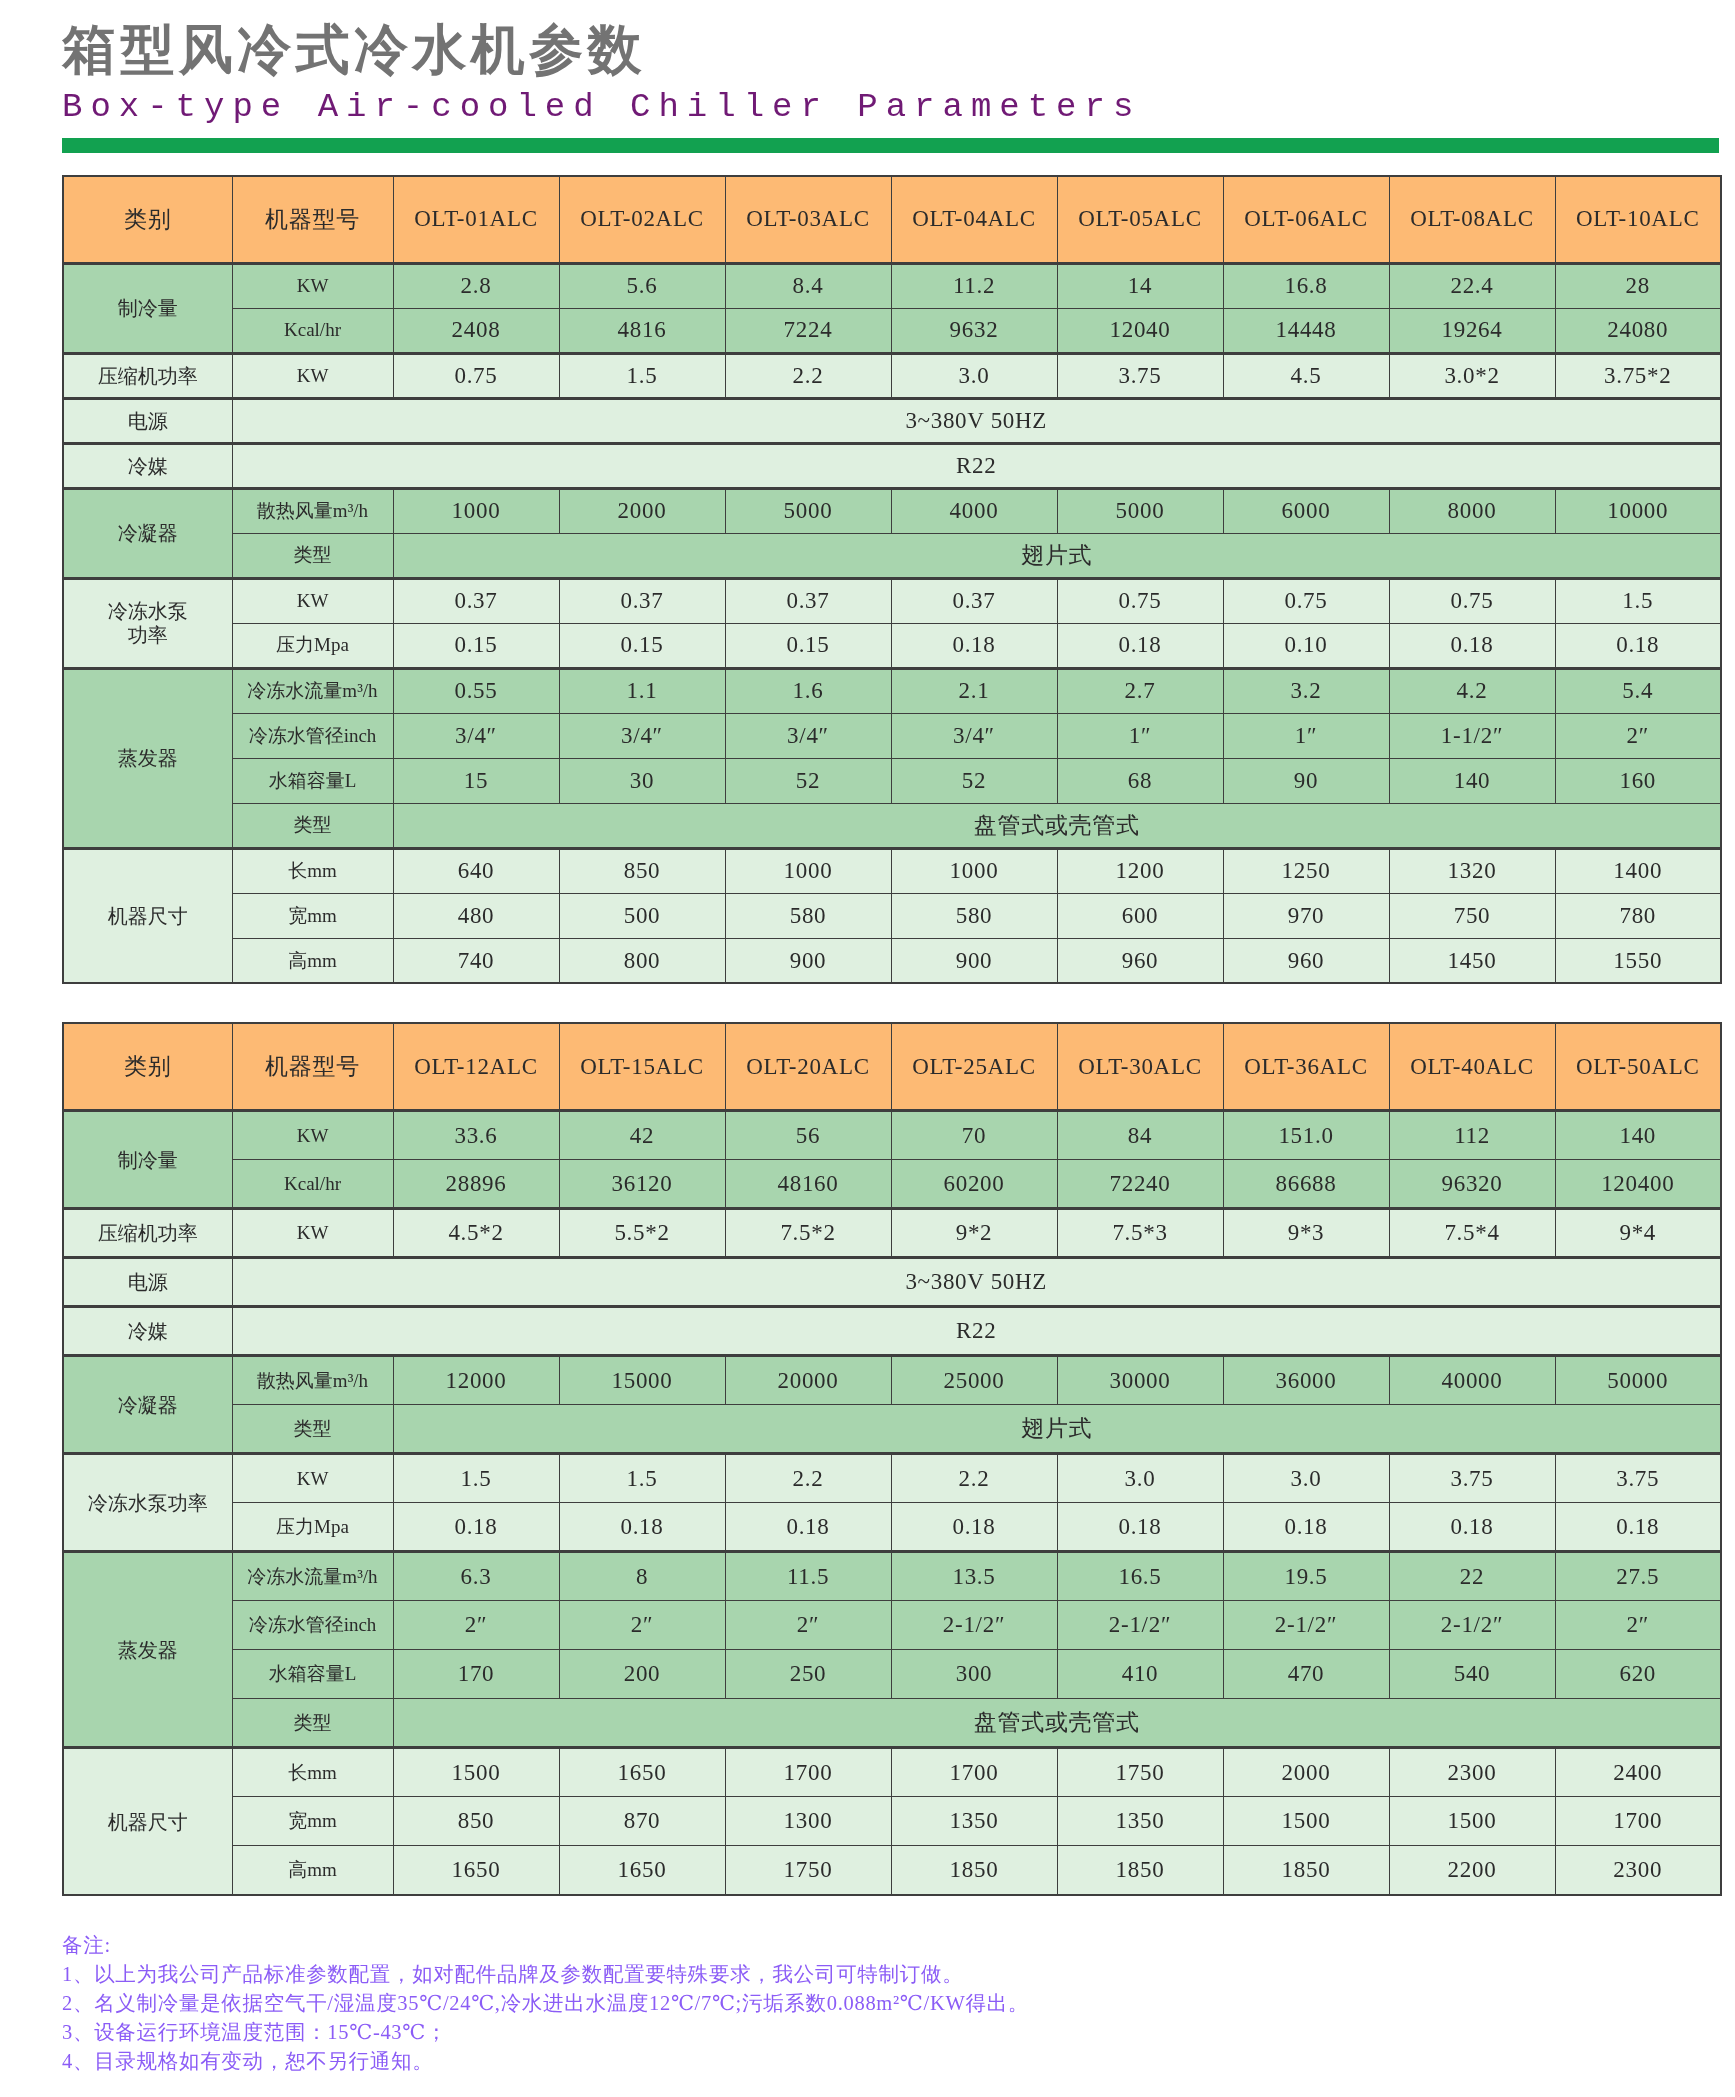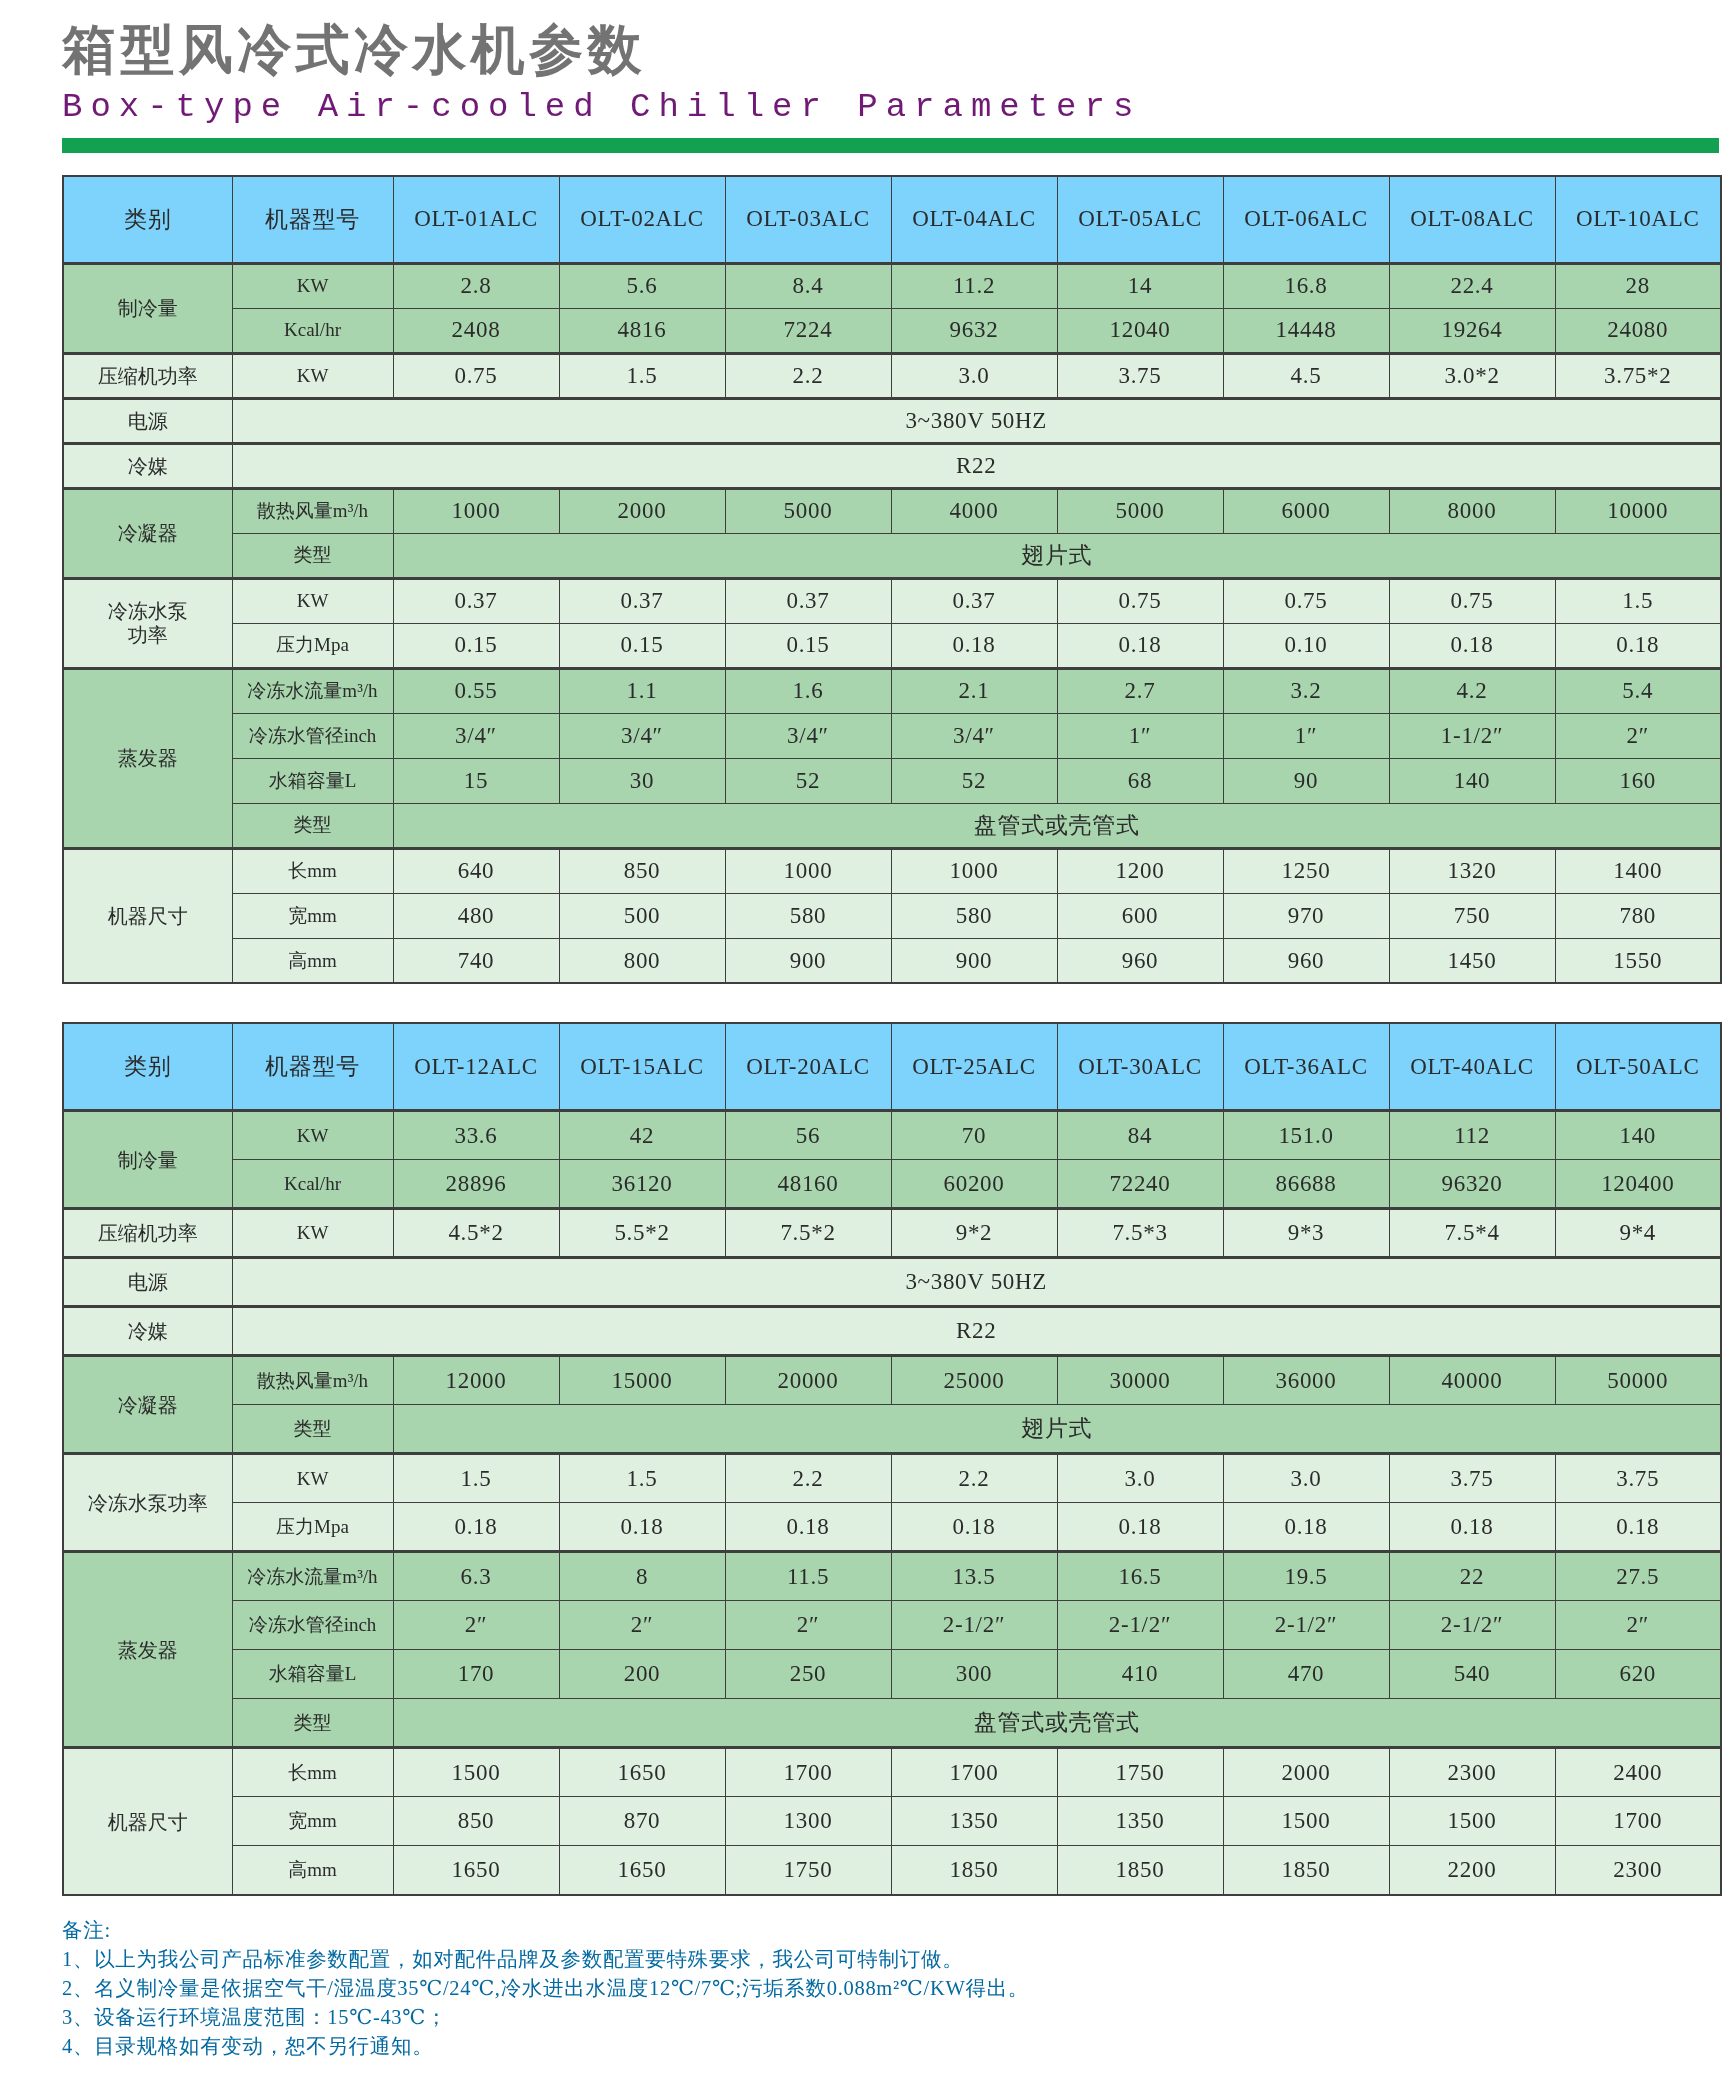--- a/index.html
+++ b/index.html
@@ -32,34 +32,34 @@
     border:2.2px solid #3e3e3e;
   }
   table.spec.t2{margin-top:38px;}
   .spec th,.spec td{
     border:1.5px solid #3e3e3e;
     text-align:center;vertical-align:middle;
     padding:0;font-weight:400;color:#2b2b2b;
     overflow:hidden;
   }
   .spec thead th{
-    background:#7dd3fc;height:85px;font-size:23px;letter-spacing:0.7px;
+    background:#fdba74;height:85px;font-size:23px;letter-spacing:0.7px;
   }
   .spec tbody tr{height:45px;}
   .spec.t2 tbody tr{height:49px;}
   .sec-label{font-size:20px;white-space:pre-line;line-height:1.2;}
   .sub{font-size:19px;}
   .val{font-size:23px;letter-spacing:0.7px;}
   tr.dark th,tr.dark td{background:#a8d5ae;}
   tr.light th,tr.light td{background:#dff0e0;}
   tr.sec-start th,tr.sec-start td{border-top-width:3.7px;}
   .spec thead th{border-bottom-width:3.7px;}
 
   
-  .notes{margin-top:20px;font-size:20.5px;line-height:29px;color:#0369a1;letter-spacing:0.7px;}
+  .notes{margin-top:35px;font-size:20.5px;line-height:29px;color:#8b5cf6;letter-spacing:0.7px;}
   .notes .line{white-space:nowrap;}
 </style>
 </head>
 <body>
 
 <div class="page">
 
   <h1 class="title-zh">箱型风冷式冷水机参数</h1>
   <div class="title-en">Box-type Air-cooled Chiller Parameters</div>
   <div class="green-bar"></div>

